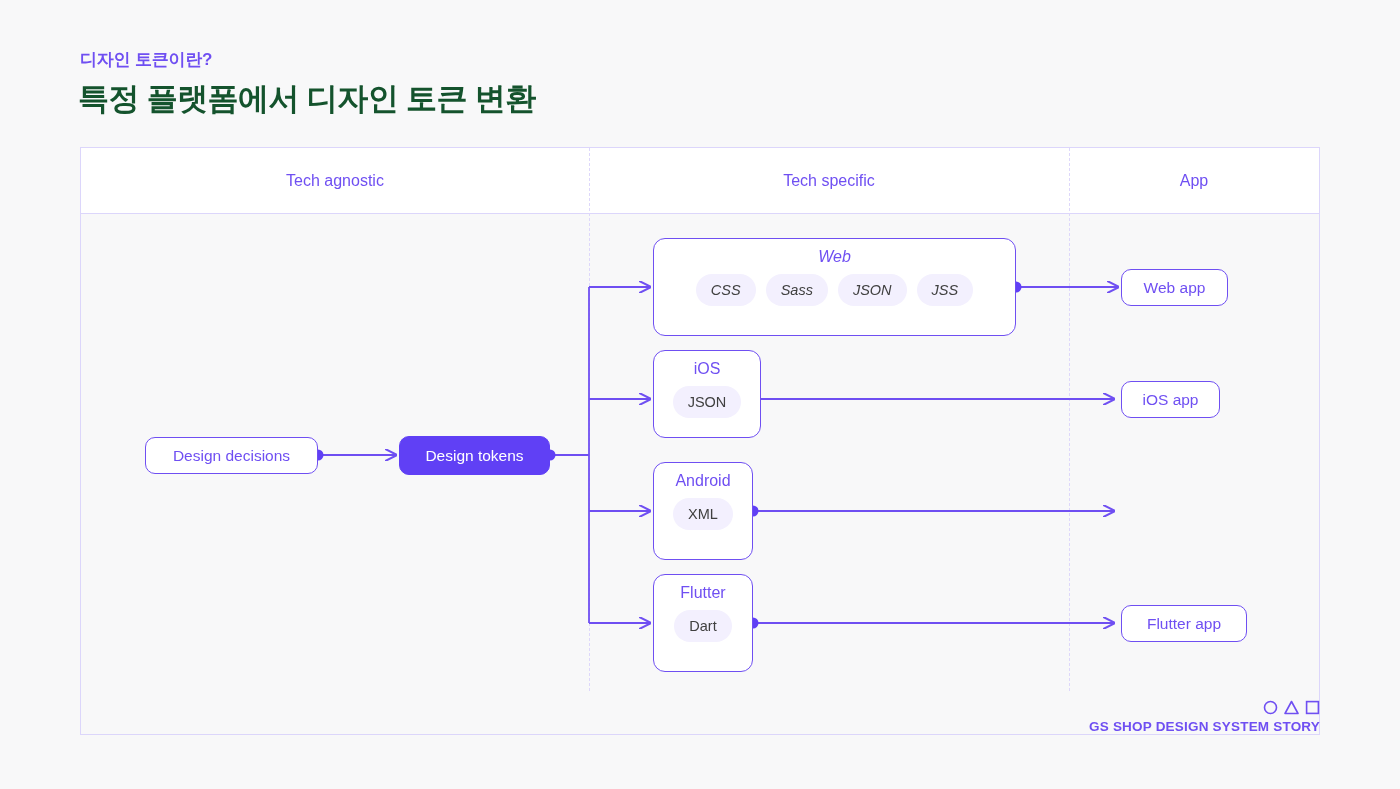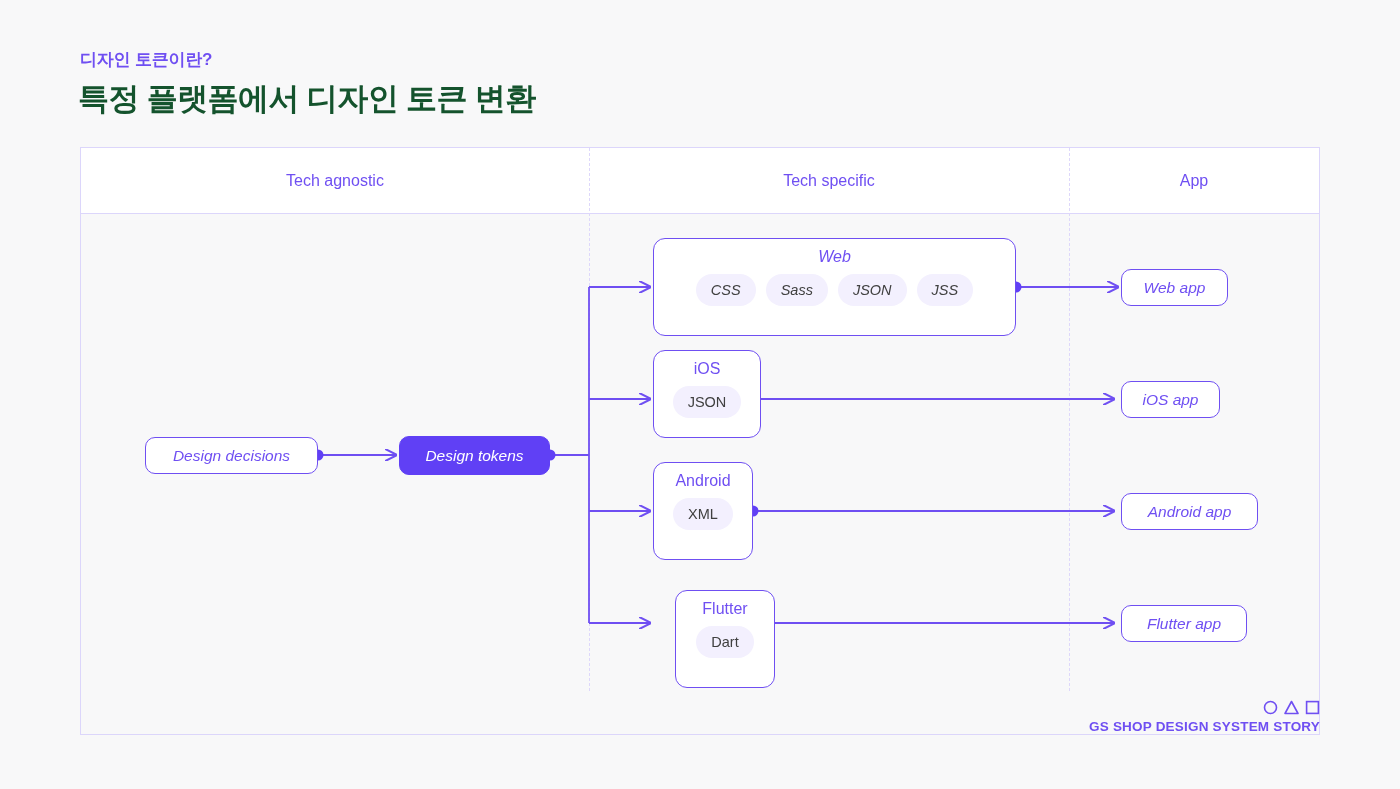--- a/index.html
+++ b/index.html
@@ -99,21 +99,20 @@
     display: flex;
     align-items: center;
     justify-content: center;
     border: 1.6px solid #6f4ff2;
     border-radius: 10px;
     background: #ffffff;
     color: #6f4ff2;
     font-size: 15.5px;
     white-space: nowrap;
     padding: 12px 14px;
-    font-style: italic;
   }
   .node.filled {
     background: #6040f5;
     border-color: #6040f5;
     color: #ffffff;
   }
 
   
   .group {
     position: absolute;
@@ -243,30 +242,29 @@
     </div>
   </div>
 
   <div class="group" style="left:653px; top:462px; width:100px; height:98px;">
     <div class="group-title">Android</div>
     <div class="chips">
       <div class="chip">XML</div>
     </div>
   </div>
 
-  <div class="group" style="left:653px; top:590px; width:100px; height:98px;margin-left:22px;">
+  <div class="group" style="left:653px; top:574px; width:100px; height:98px;">
     <div class="group-title">Flutter</div>
     <div class="chips">
       <div class="chip">Dart</div>
     </div>
   </div>
 
   <div class="node" style="left:1121px; top:269px; width:107px; height:37px;">Web app</div>
   <div class="node" style="left:1121px; top:381px; width:99px;  height:37px;">iOS app</div>
-  <div class="node" style="left:1121px; top:493px; width:137px; height:37px;">Android app</div>
   <div class="node" style="left:1121px; top:605px; width:126px; height:37px;">Flutter app</div>
 
   <div class="footer">
     <div class="footer-marks">
       <svg width="15" height="15" viewBox="0 0 15 15">
         <circle cx="7.5" cy="7.5" r="6" fill="none" stroke="#6f4ff2" stroke-width="1.6"></circle>
       </svg>
       <svg width="15" height="15" viewBox="0 0 15 15">
         <path d="M7.5 1.5 L14 13.5 L1 13.5 Z" fill="none" stroke="#6f4ff2" stroke-width="1.6" stroke-linejoin="round"></path>
       </svg>

